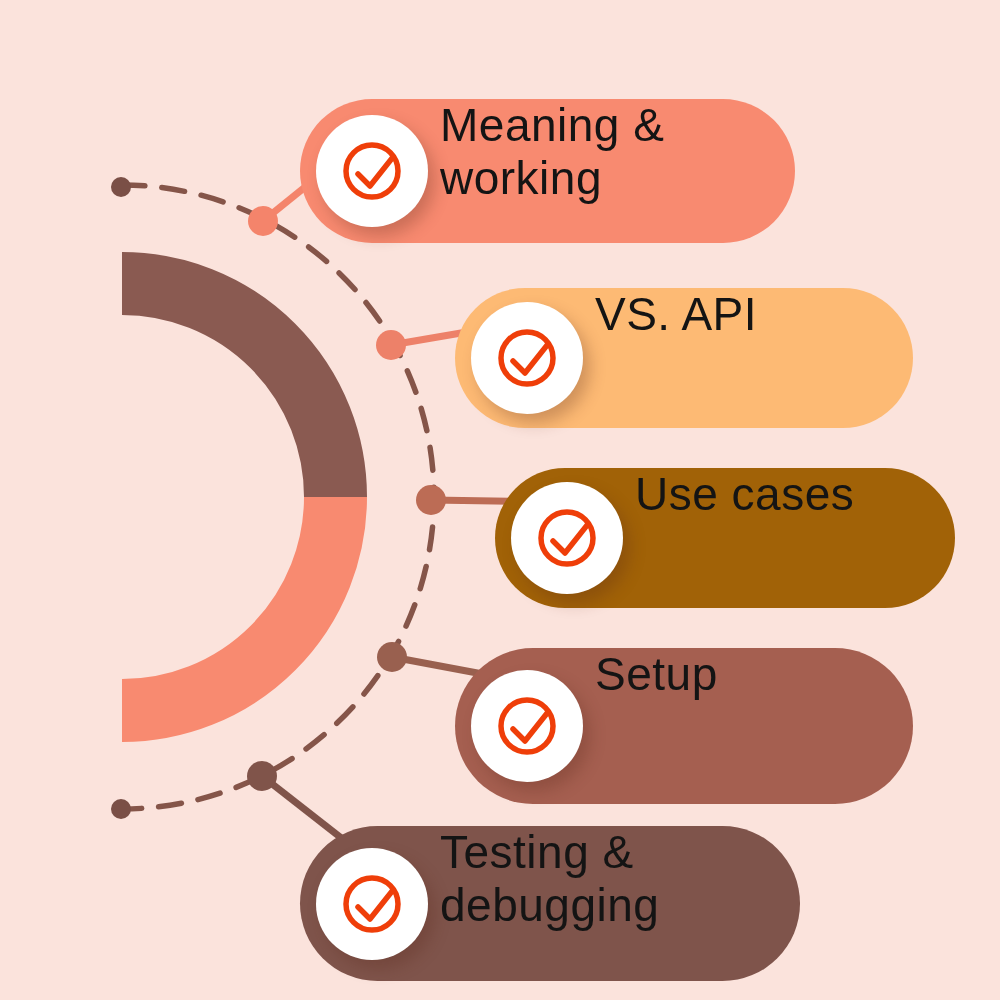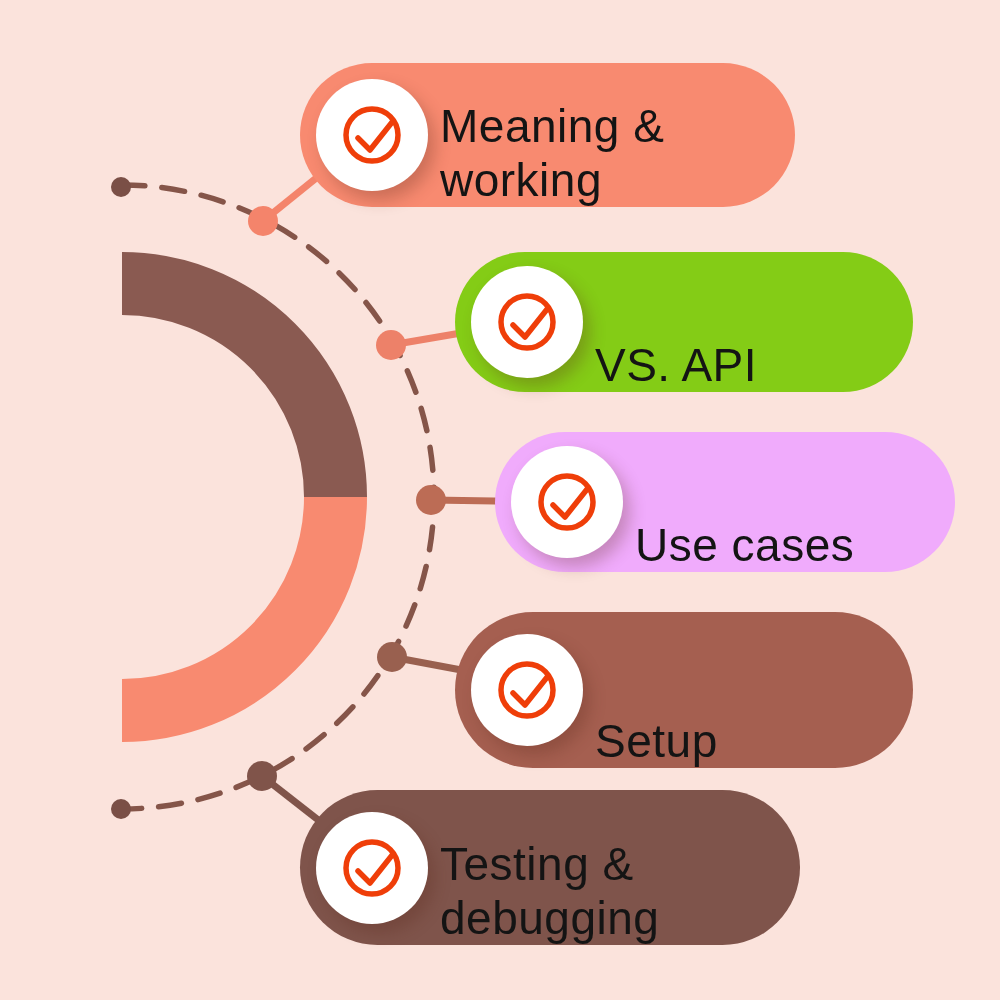--- a/index.html
+++ b/index.html
@@ -9,23 +9,24 @@
     background:#FBE3DC;
     overflow:hidden;
     font-family:"Liberation Sans", sans-serif;
   }
   .layer{position:absolute;left:0;top:0;}
   
   .pill{
     position:absolute;
     border-radius:999px;
     display:flex;
-    align-items:flex-end;
+    align-items:flex-start;
     box-sizing:border-box;
     padding-left:140px;
+    margin-top:36px;
   }
   .pill .label{
     color:#141414;
     font-size:46px;
     line-height:1.16;
     white-space:pre-line;
     letter-spacing:.5px;
   }
   .check-bubble{
     position:absolute;
@@ -108,31 +109,31 @@
     <span class="check-bubble">
       <svg width="70" height="70" viewBox="0 0 70 70">
         <circle cx="35" cy="35" r="26" fill="none" stroke-width="5.5" stroke="#EF3E09"></circle>
         <path d="M21 38 L33 50 L56 21" fill="none" stroke-width="5.5" stroke-linecap="round" stroke-linejoin="round" stroke="#EF3E09"></path>
       </svg>
     </span>
     <span class="label">Meaning &amp;
 working</span>
   </div>
 
-  <div class="pill" id="pill-2" style="background: #84cc16;">
+  <div class="pill" id="pill-2" style="background: #fdba74;">
     <span class="check-bubble">
       <svg width="70" height="70" viewBox="0 0 70 70">
         <circle cx="35" cy="35" r="26" fill="none" stroke-width="5.5" stroke="#EF3E09"></circle>
         <path d="M21 38 L33 50 L56 21" fill="none" stroke-width="5.5" stroke-linecap="round" stroke-linejoin="round" stroke="#EF3E09"></path>
       </svg>
     </span>
     <span class="label">VS. API</span>
   </div>
 
-  <div class="pill" id="pill-3" style="background: #f0abfc;">
+  <div class="pill" id="pill-3" style="background: #a16207;">
     <span class="check-bubble">
       <svg width="70" height="70" viewBox="0 0 70 70">
         <circle cx="35" cy="35" r="26" fill="none" stroke-width="5.5" stroke="#EF3E09"></circle>
         <path d="M21 38 L33 50 L56 21" fill="none" stroke-width="5.5" stroke-linecap="round" stroke-linejoin="round" stroke="#EF3E09"></path>
       </svg>
     </span>
     <span class="label">Use cases</span>
   </div>
 
   <div class="pill" id="pill-4" style="background: rgb(165, 95, 80);">

